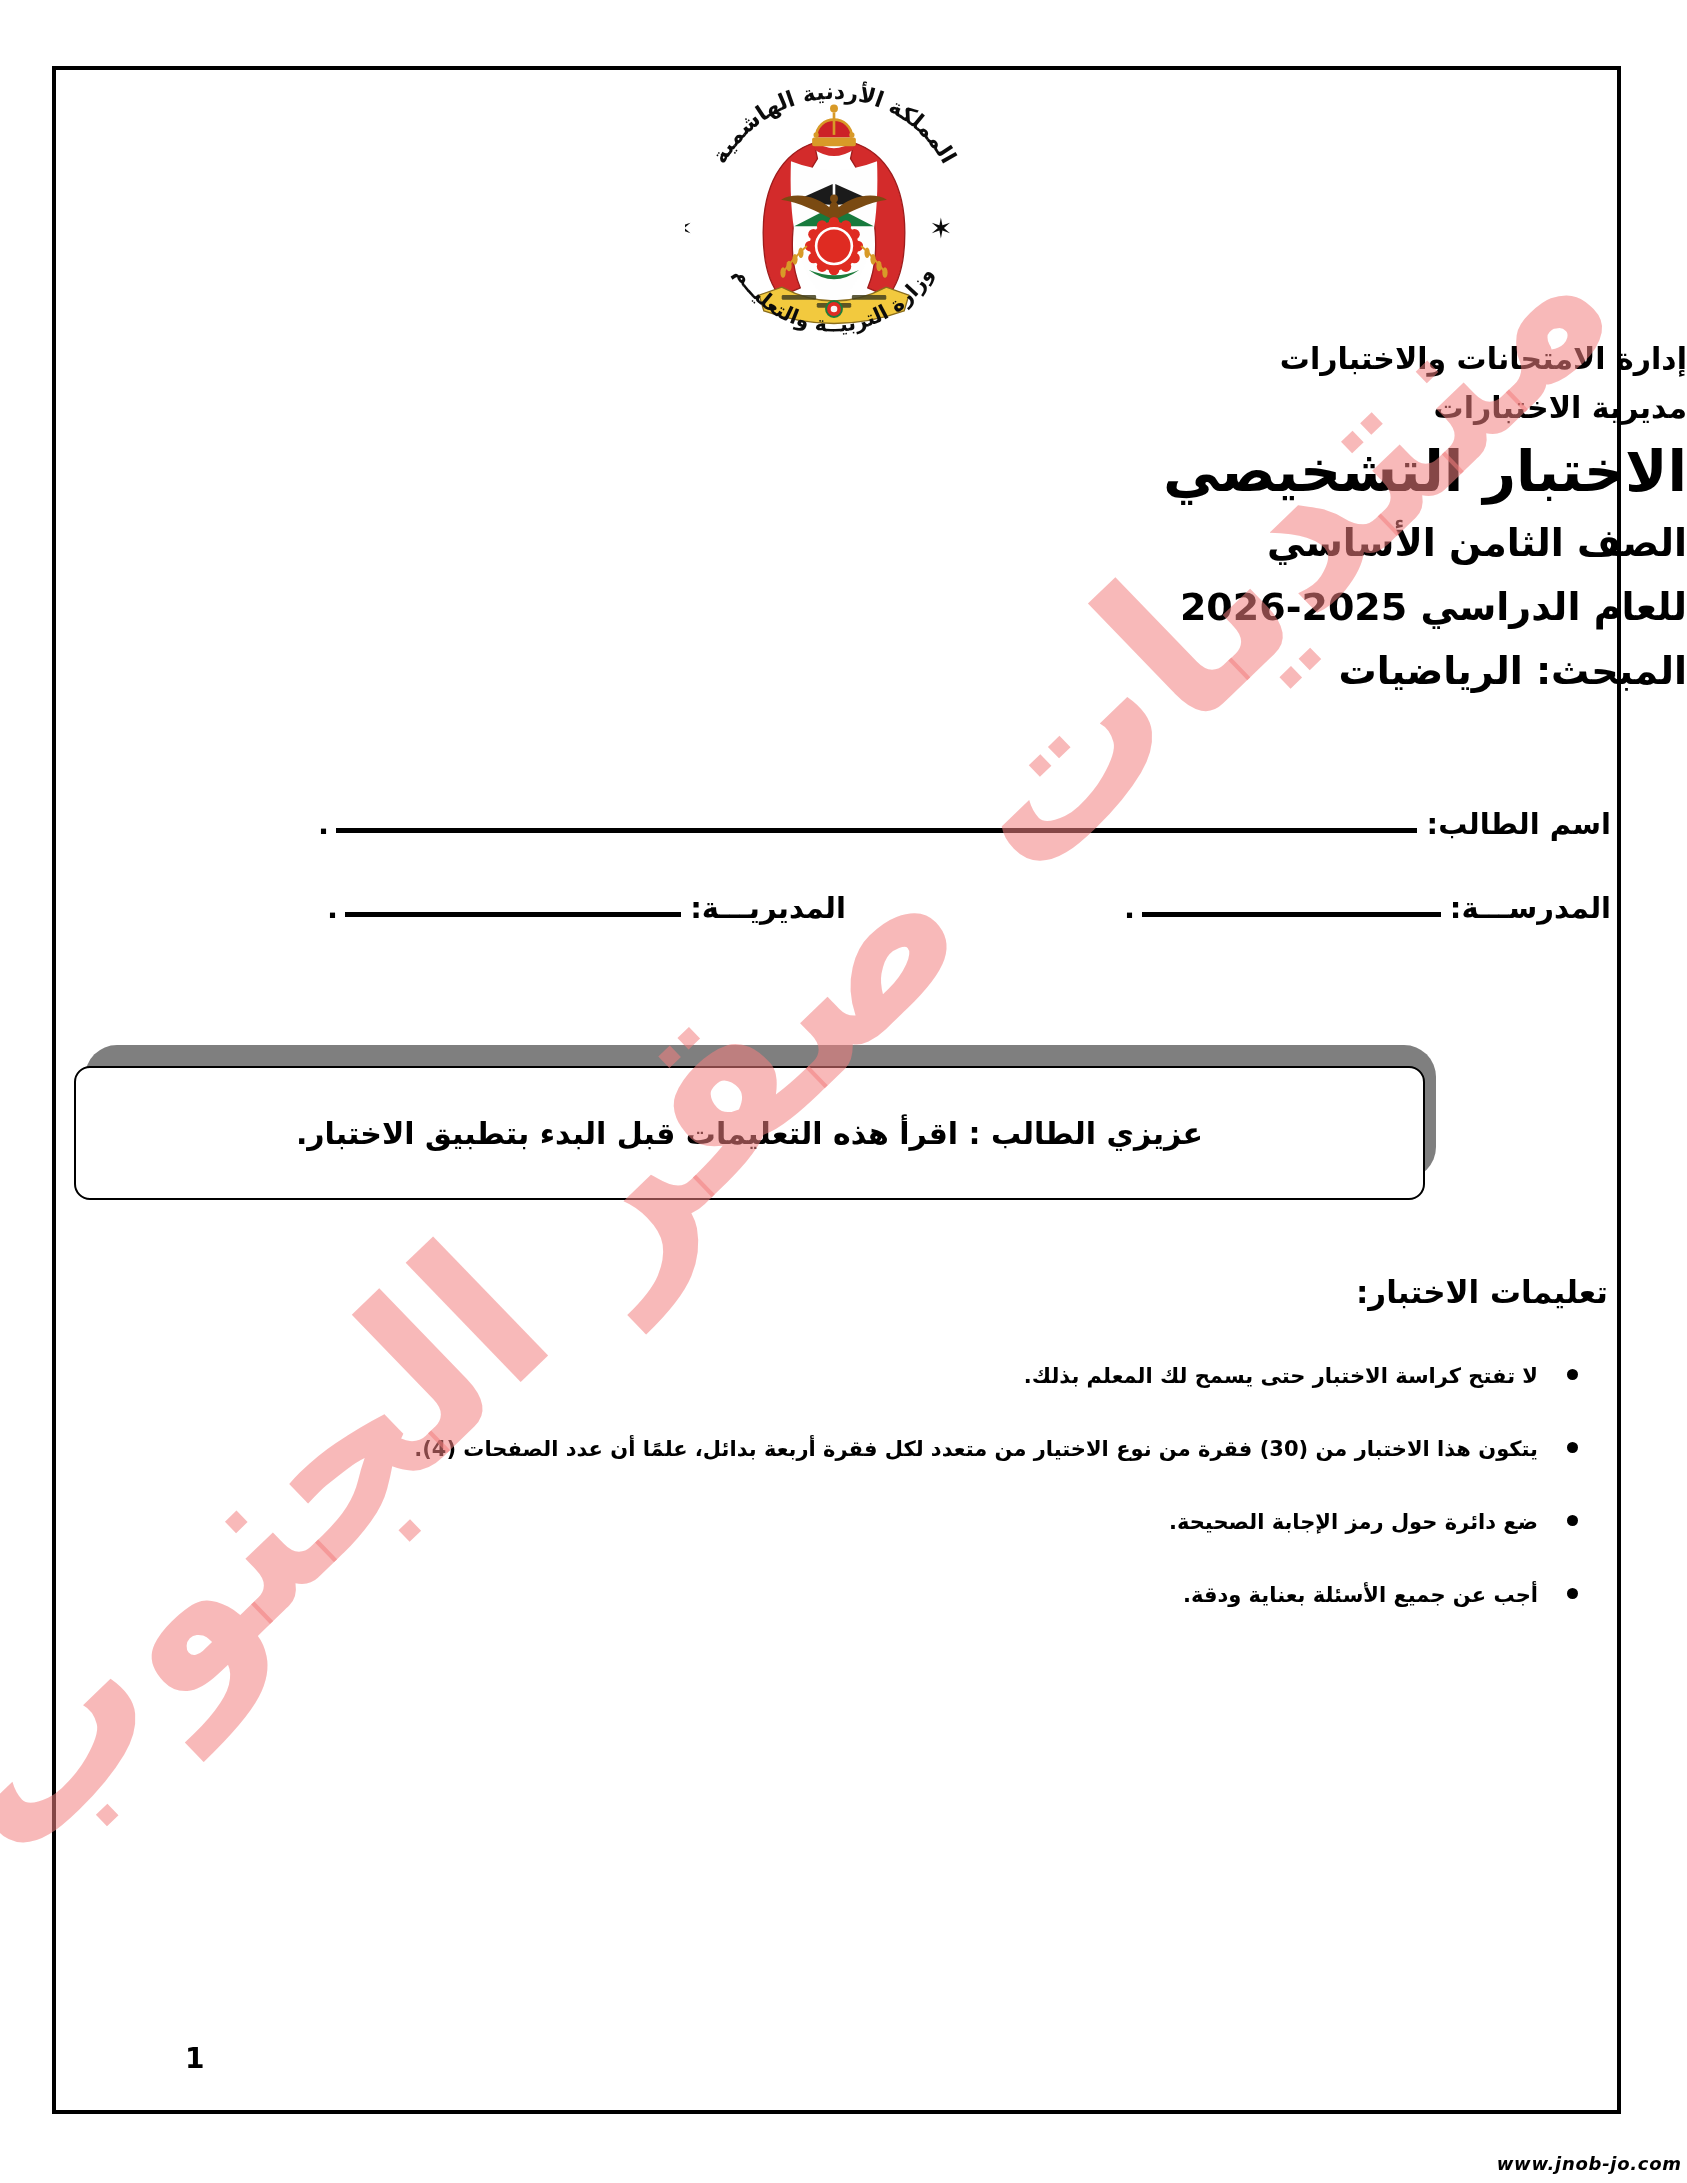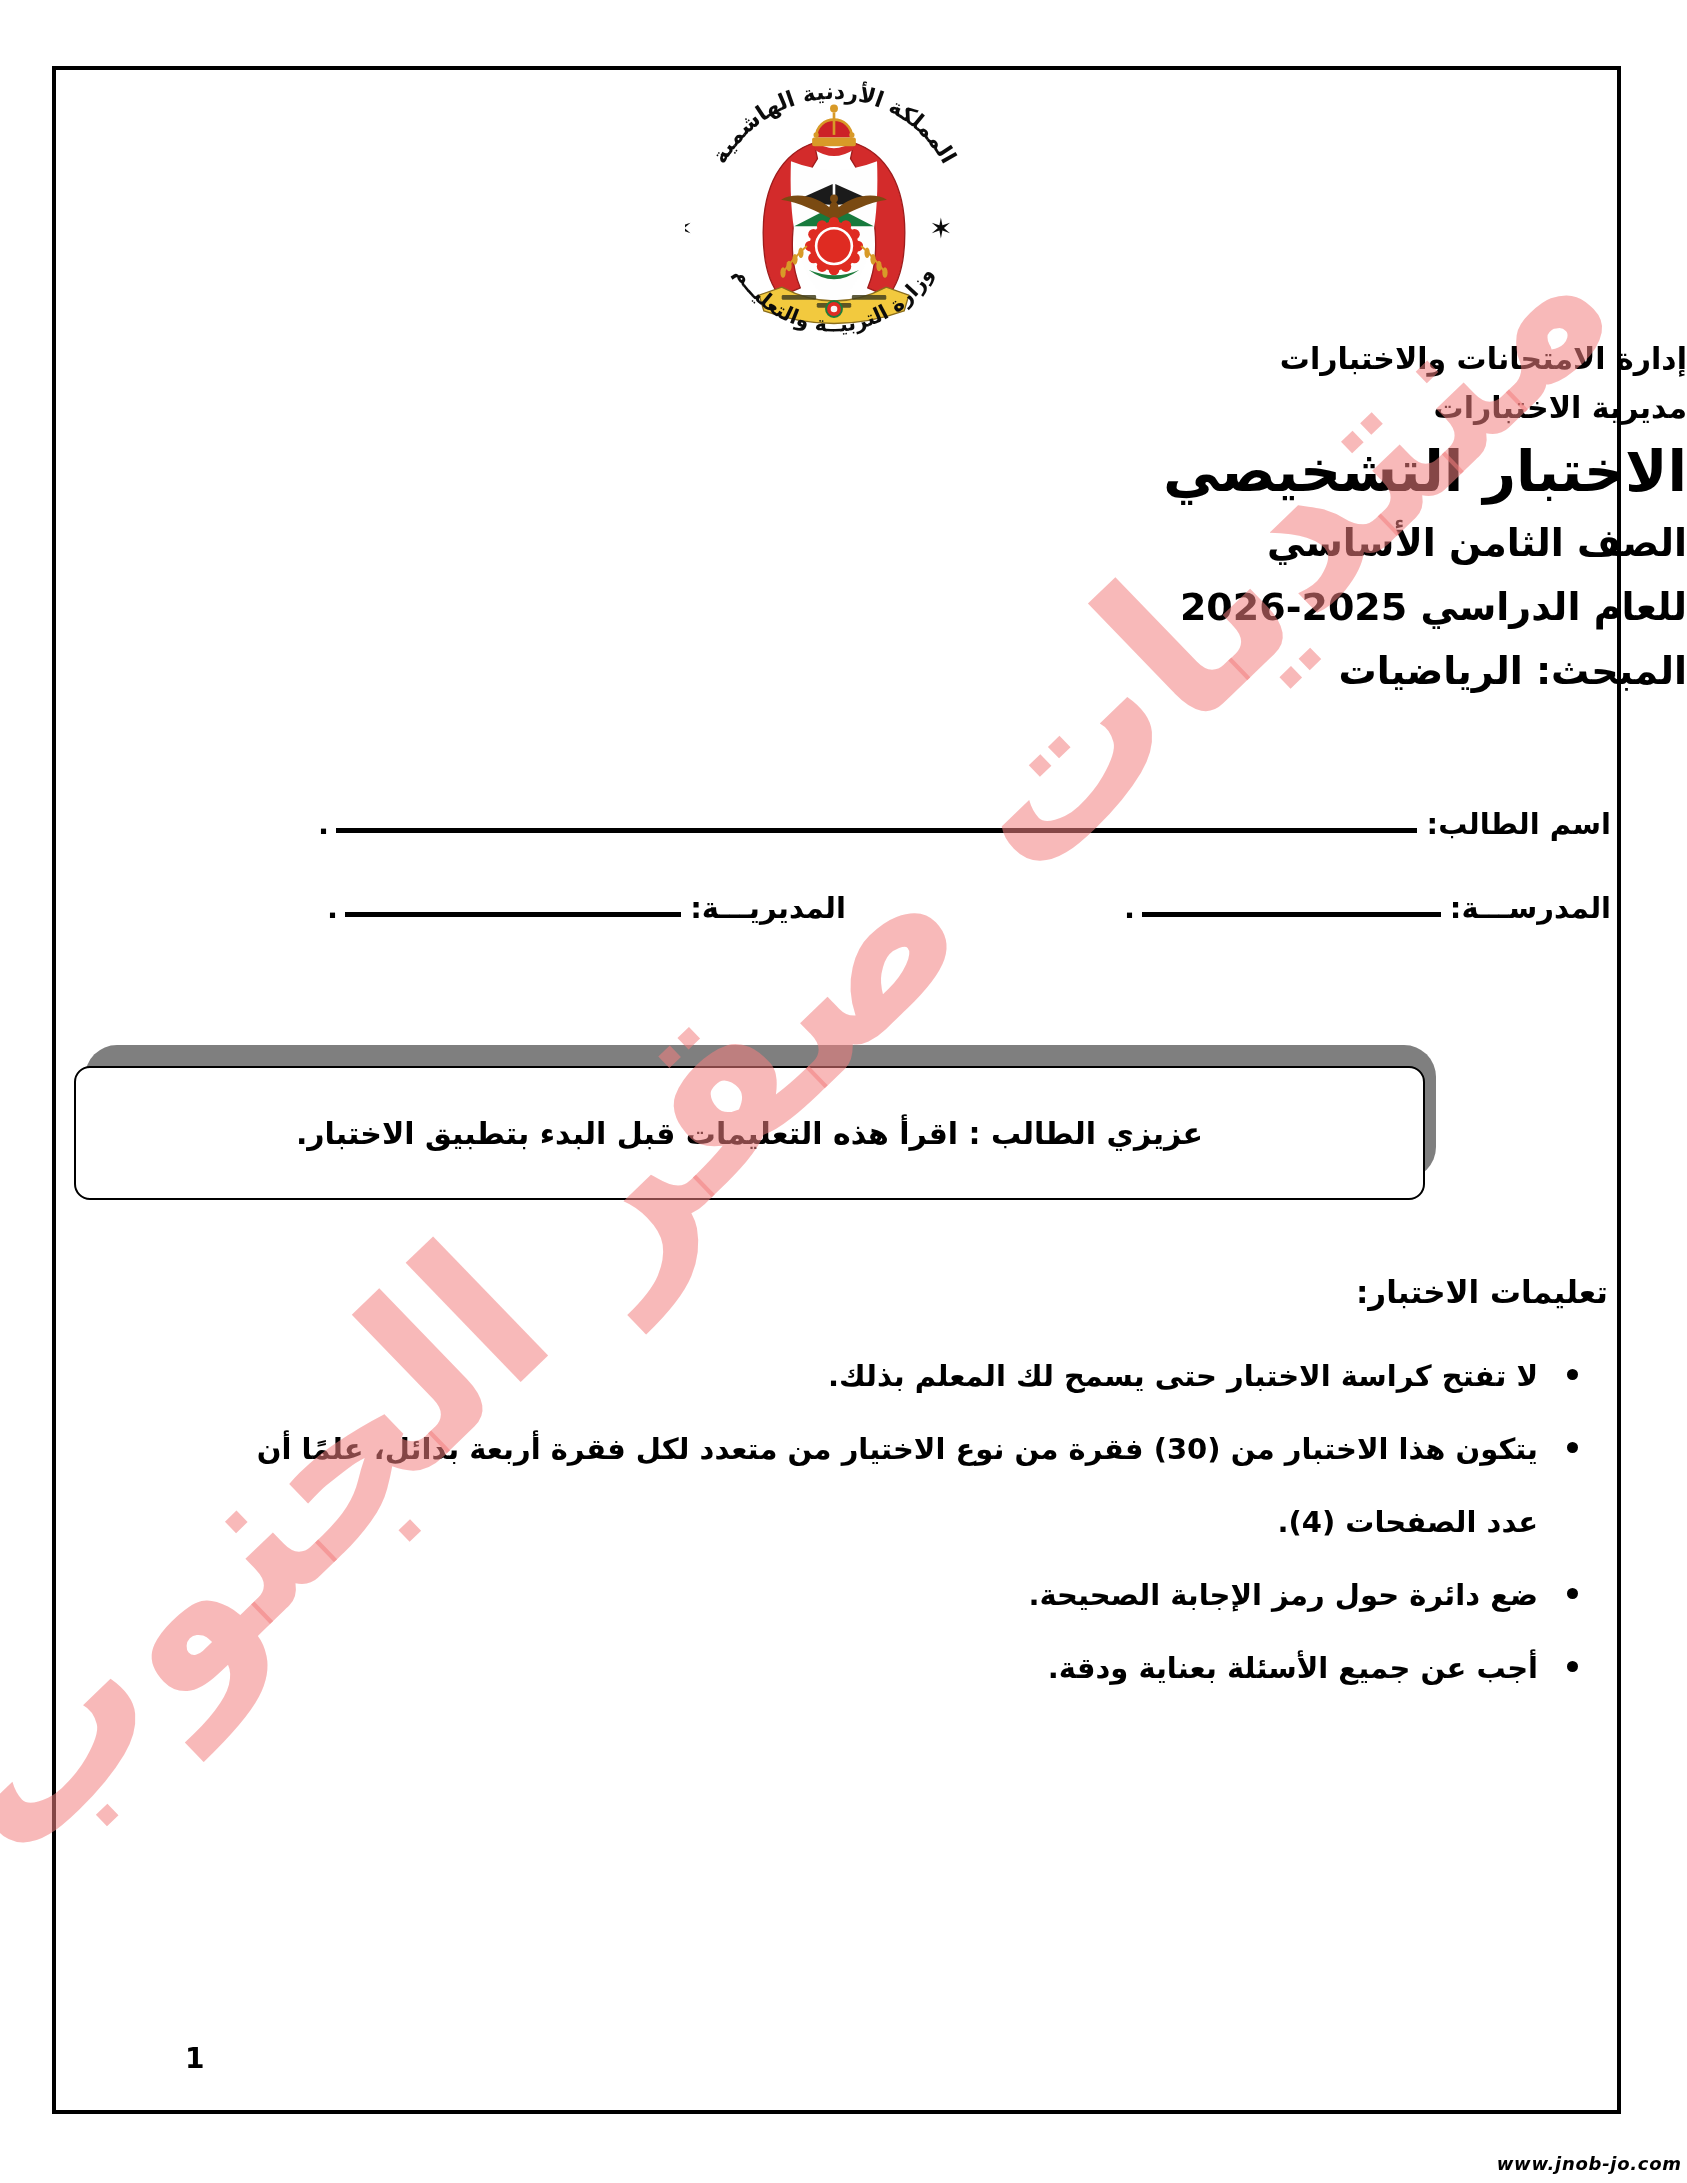--- a/index.html
+++ b/index.html
@@ -31,21 +31,21 @@
   .notice-shadow{position:absolute;left:10.6px;top:-21px;width:100%;height:100%;
                  background:#7f7f7f;border-radius:32px;}
   .notice-box{position:absolute;left:0;top:0;right:0;bottom:0;background:#fff;
               border:2.6px solid #000;border-radius:16px;display:flex;
               align-items:center;justify-content:center;direction:rtl;
               font-size:30px;font-weight:bold;}
   
   .instr-heading{position:absolute;top:1274px;right:79px;direction:rtl;
                  font-size:31px;font-weight:bold;}
   .instr-list{position:absolute;top:1340px;right:93px;left:126px;direction:rtl;
-              list-style:none;margin:0;padding:0;font-size:29px;font-weight:bold;}
+              list-style:none;margin:0;padding:0;font-size:21px;font-weight:bold;}
   .instr-list li{position:relative;padding-right:56px;line-height:73px;}
   .instr-list li::before{content:"";position:absolute;right:16px;top:29px;
               width:11.2px;height:11.2px;border-radius:50%;background:#000;}
   .instr-list li.long{max-width:1310px;}
   
   .page-number{position:absolute;left:185px;top:2042px;font-size:28px;font-weight:bold;}
   .footer-url{position:absolute;right:5.3px;top:2153px;font-size:18px;
               font-weight:bold;font-style:italic;letter-spacing:0.7px;direction:ltr;}
   
   .watermark{position:absolute;left:767px;top:1039px;

